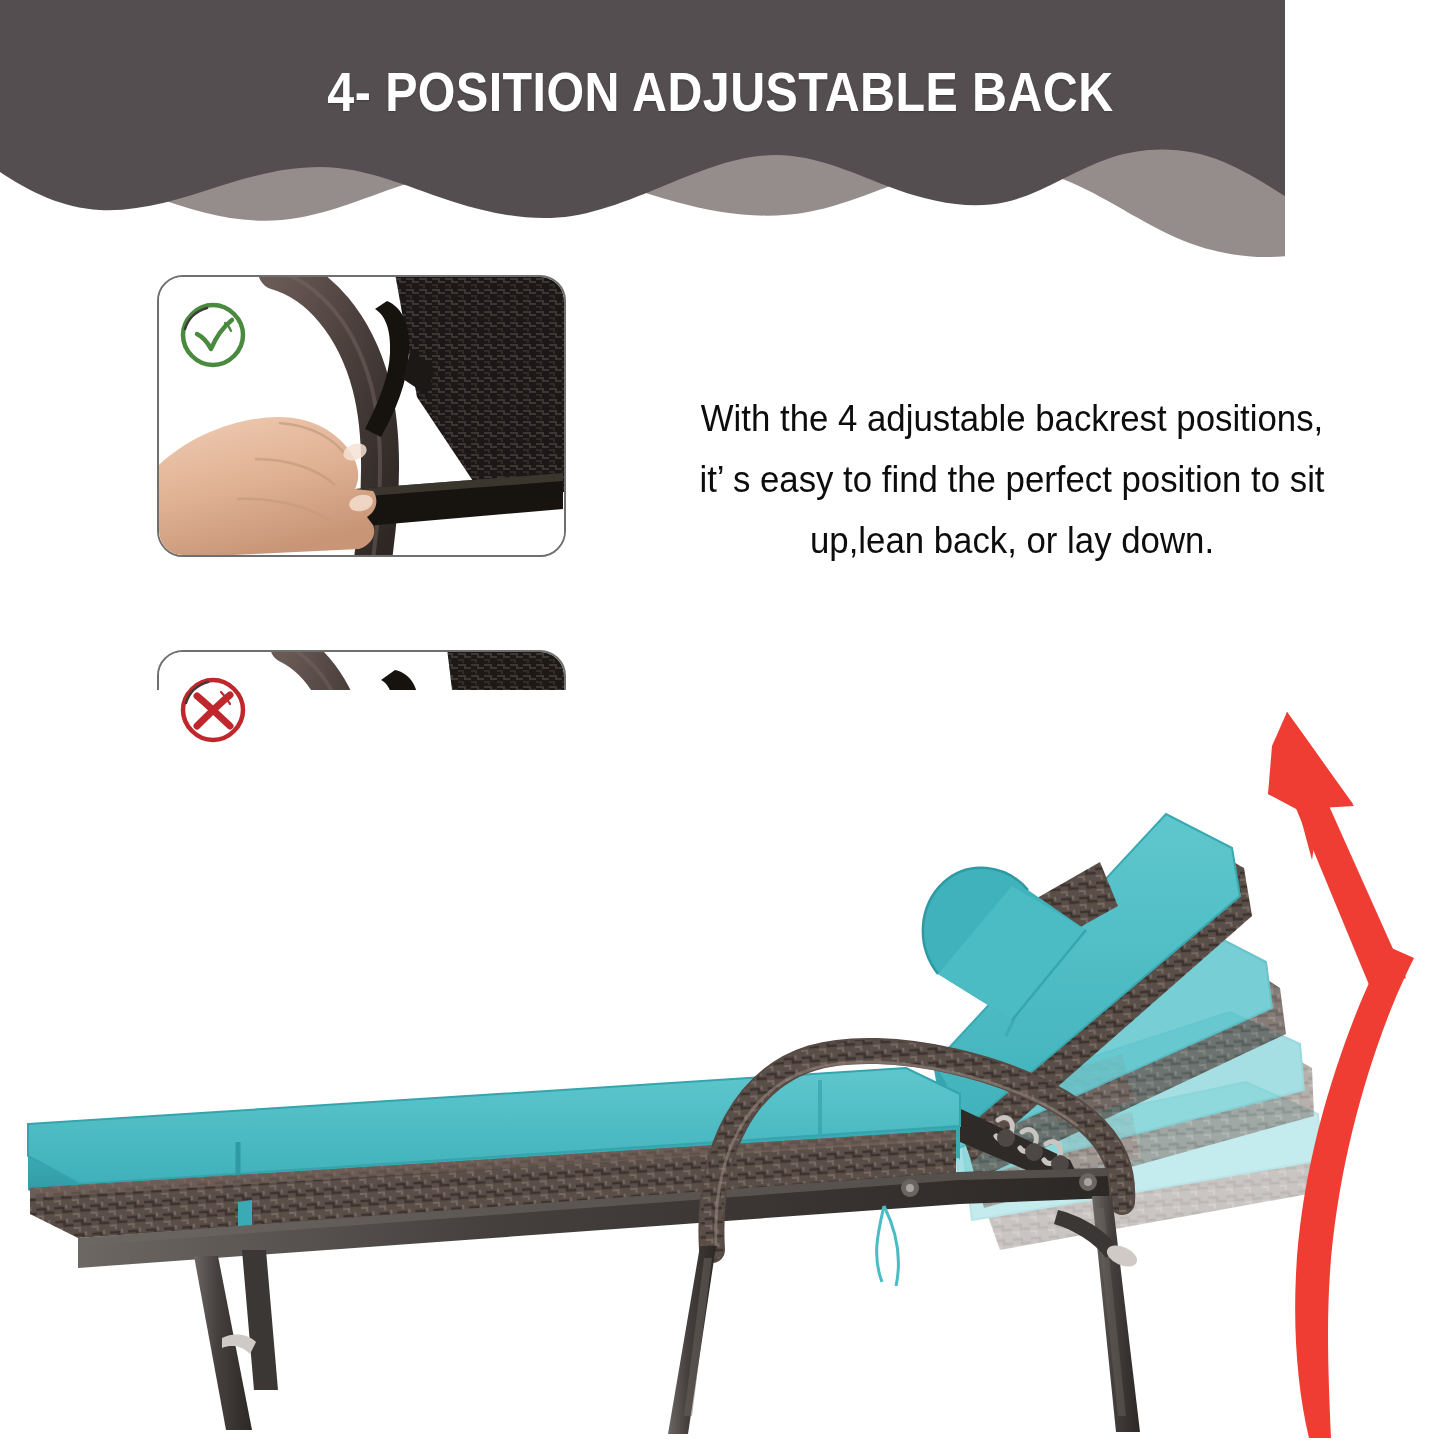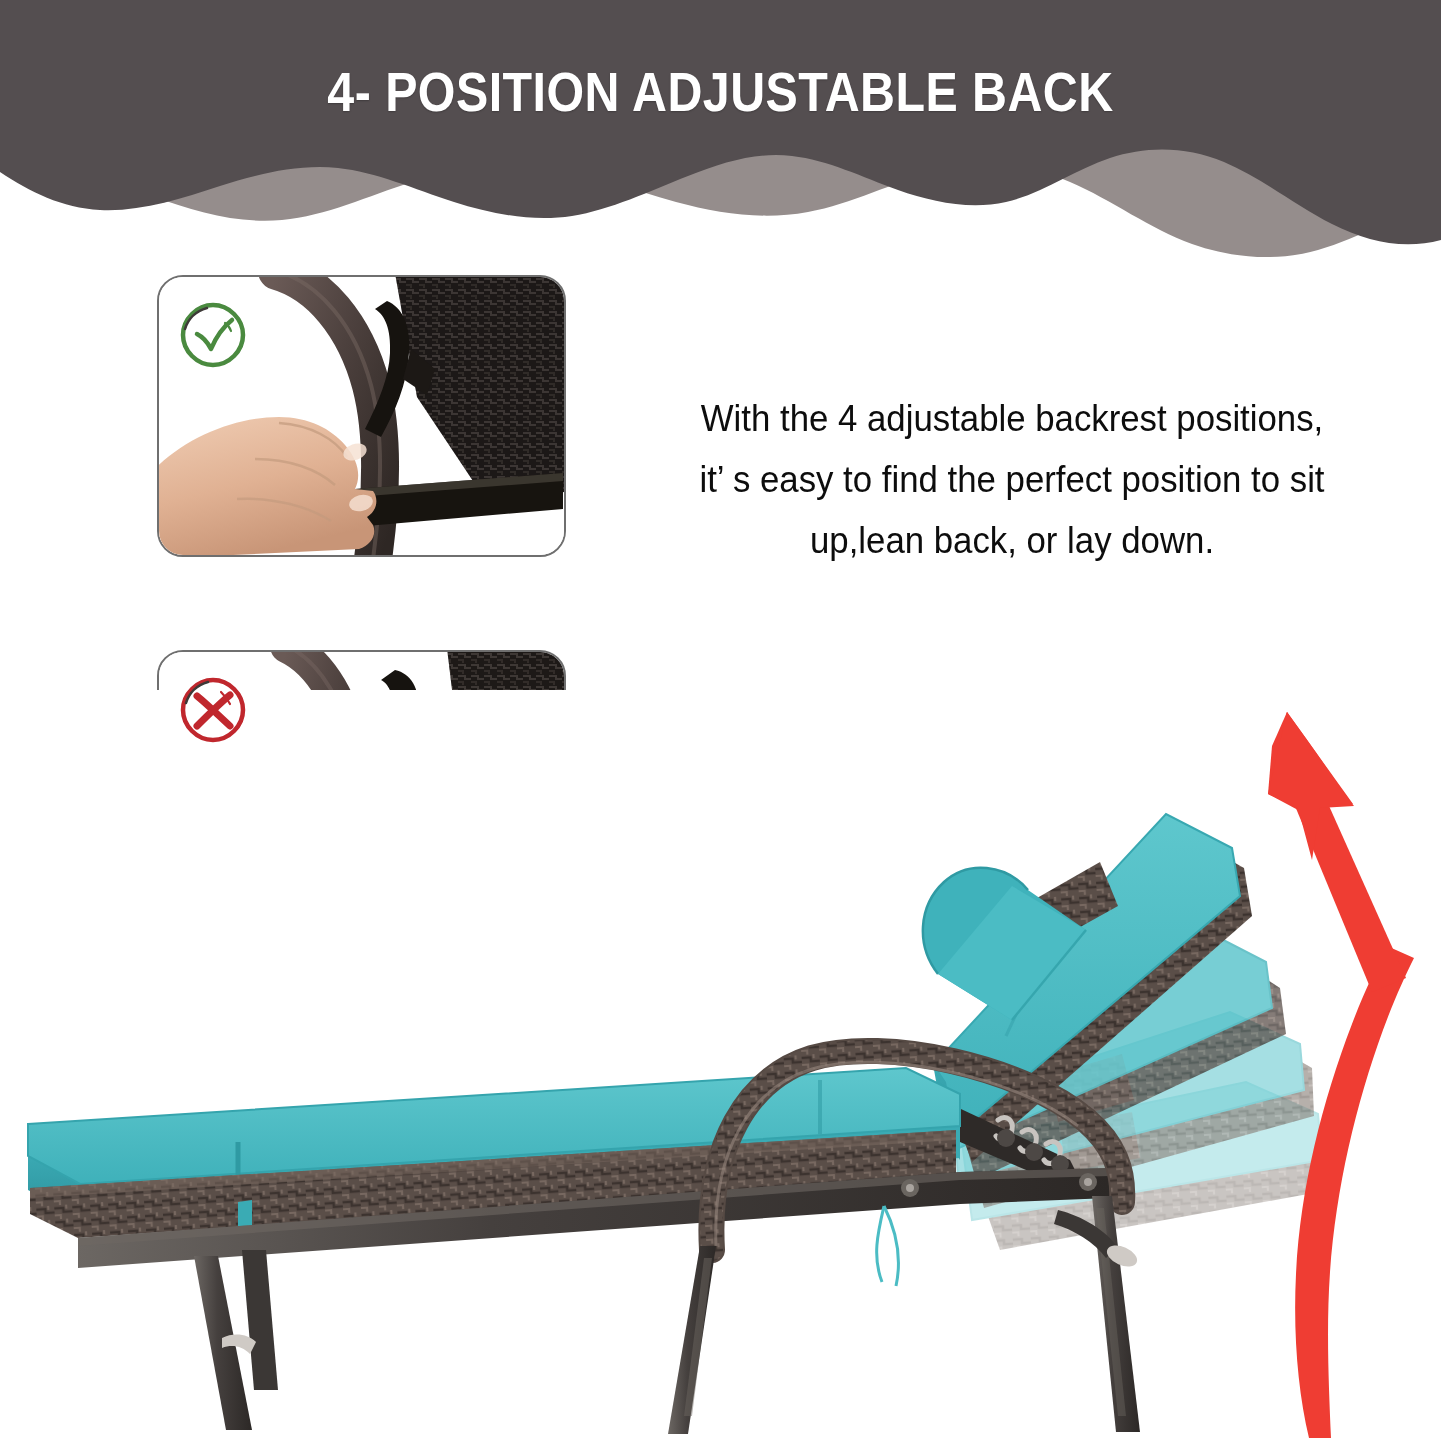--- a/index.html
+++ b/index.html
@@ -15,23 +15,24 @@
     width: 1441px;
     height: 1441px;
     background: #ffffff;
     overflow: hidden;
   }
 
   
   #header-banner {
     position: absolute;
     left: 0; top: 0;
-    width: 1441px;
+    width: 1267px;
     height: 260px;
     overflow: hidden;
+    padding-left: 18px;
   }
   #header-waves {
     position: absolute;
     left: 0; top: 0;
     width: 1441px;
     height: 260px;
     display: block;
   }
   #header-title {
     position: absolute;

